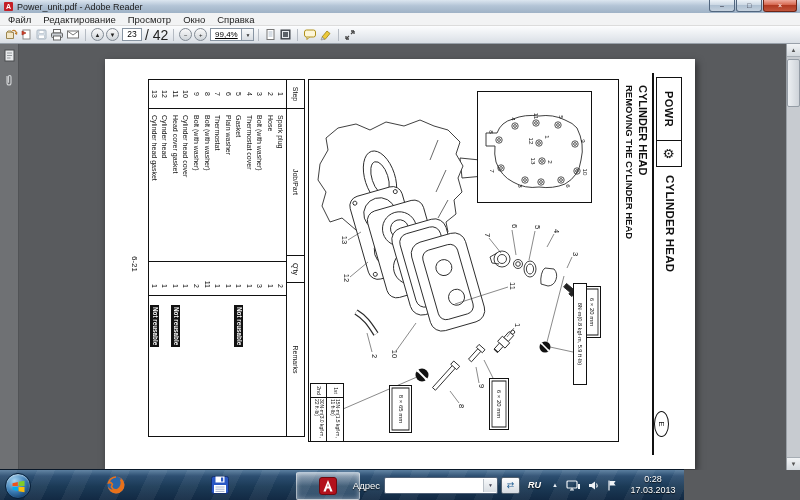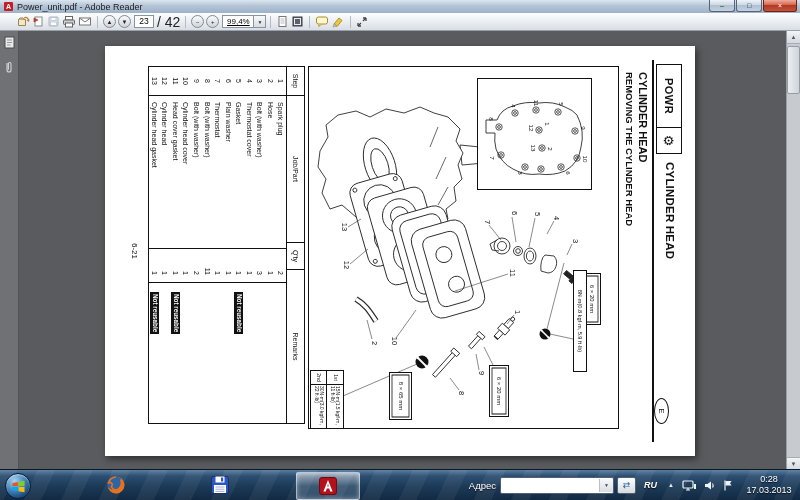--- a/index.html
+++ b/index.html
@@ -8,21 +8,21 @@
 
   
   .window{position:absolute;left:0;top:0;right:0;bottom:30px;display:flex;flex-direction:column;}
   .titlebar{height:13px;background:linear-gradient(#dce6f0,#b3c4d6 45%,#9fb2c6);display:flex;align-items:center;padding:0 4px;font-size:9px;color:#1b1b1b;position:relative;}
   .win-icon{width:9px;height:9px;background:#c41e25;border-radius:1px;color:#fff;font-size:7px;line-height:9px;text-align:center;font-weight:bold;margin-right:4px;}
   .win-btns{position:absolute;right:3px;top:0;display:flex;}
   .wb{width:24px;height:11px;border:1px solid #51667e;border-top:none;border-radius:0 0 3px 3px;background:linear-gradient(#eef3f8,#ccd8e4 45%,#b0c1d2 50%,#c4d1de);display:flex;align-items:center;justify-content:center;font-size:7px;color:#223;margin-left:1px;}
   .wb.close{width:32px;background:linear-gradient(#efab9e,#d5644c 45%,#b03a22 50%,#c2553c);color:#fff;border-color:#6e2415;}
   .menubar{height:12px;background:#f2f3f4;border-bottom:1px solid #dcdcdc;display:flex;align-items:center;padding-left:2px;}
   .menu-item{font-size:9.5px;color:#1c1c1c;padding:0 6px;}
-  .toolbar{height:17px;background:linear-gradient(#fcfdfe,#e4e8ed 70%,#d9dee4);border-bottom:1px solid #98a0a9;display:flex;align-items:center;padding:0 16px;}
+  .toolbar{height:17px;background:linear-gradient(#fcfdfe,#e4e8ed 70%,#d9dee4);border-bottom:1px solid #98a0a9;display:flex;align-items:center;padding:0 4px;}
   .tb-sep{width:1px;height:12px;background:#b5bbc3;margin:0 4px;}
   .tb-ic{display:flex;align-items:center;justify-content:center;margin:0 1px;height:14px;}
   .round-btn{width:11px;height:11px;border-radius:50%;background:linear-gradient(#fafafa,#cfd4d9);border:1px solid #818a94;font-size:6px;color:#222;display:flex;align-items:center;justify-content:center;margin:0 1px;}
   .page-field{width:18px;height:11px;border:1px solid #8794a2;background:#fff;font-size:8.5px;text-align:center;line-height:11px;margin:0 2px;}
   .tb-small{font-size:14px;color:#222;margin:0 1px;}
   .zoom-field{width:30px;height:11px;border:1px solid #8794a2;background:#fff;font-size:8px;text-align:center;line-height:11px;margin-left:2px;text-decoration:underline;}
   .zoom-dd{width:11px;height:11px;border:1px solid #8794a2;border-left:none;background:linear-gradient(#f8f9fa,#d8dde2);font-size:5px;color:#333;display:flex;align-items:center;justify-content:center;}
   .tb-right{margin-left:auto;display:flex;height:17px;}
   .tb-text-btn{font-size:9.5px;color:#2c2c2c;padding:0 10px;border-left:1px solid #c3c8ce;display:flex;align-items:center;}
 
@@ -64,21 +64,21 @@
   .pt-row{flex:1;display:flex;align-items:center;min-height:0;}
   .c-step{width:28px;border-right:1px solid #111;display:flex;align-items:center;justify-content:center;height:100%;}
   .c-part{width:146px;border-right:1px solid #111;display:flex;align-items:center;padding-left:6px;height:100%;}
   .c-qty{width:26px;border-right:1px solid #111;display:flex;align-items:center;justify-content:flex-end;padding-right:7px;height:100%;}
   .c-rem{flex:1;display:flex;align-items:center;height:100%;}
   .pt-head .c-part,.pt-head .c-qty,.pt-head .c-rem{justify-content:center;padding:0;}
   .badge{background:#111;color:#fff;font-size:6.3px;font-weight:bold;padding:0 2px;margin-left:9px;line-height:1.35;}
   .page-num{position:absolute;left:0;right:0;top:556px;text-align:center;font-size:8px;}
 
   
-  .taskbar{position:absolute;left:0;bottom:0;width:800px;height:30px;border-top:1px solid #0a1828;
+  .taskbar{position:absolute;left:0;bottom:0;width:684px;height:30px;border-top:1px solid #0a1828;
     background:repeating-linear-gradient(115deg,rgba(255,255,255,.055) 0 16px,rgba(255,255,255,0) 16px 34px),
                linear-gradient(180deg,#5a7e9f,#2c4e71 20%,#1b3a56 55%,#122943);}
   .start-orb{position:absolute;left:5px;top:3px;width:24px;height:24px;border-radius:50%;border:1px solid #071f38;
     background:radial-gradient(circle at 35% 28%,#a6d4f2,#3a7cb4 48%,#123a66 82%,#0a2444);
     box-shadow:inset 0 1px 2px rgba(255,255,255,.65);display:flex;align-items:center;justify-content:center;}
   .tb-app{position:absolute;top:2px;height:26px;width:40px;display:flex;align-items:center;justify-content:center;border-radius:2px;}
   .tb-app.active{width:62px;background:linear-gradient(rgba(255,255,255,.5),rgba(205,225,242,.18) 50%,rgba(150,190,225,.28));border:1px solid rgba(255,255,255,.55);box-shadow:inset 0 0 5px rgba(255,255,255,.45);}
   .tray{position:absolute;right:4px;top:0;height:30px;display:flex;align-items:center;color:#fff;}
   .addr-label{font-size:9.5px;text-shadow:0 1px 1px rgba(0,0,0,.8);margin-right:4px;}
   .addr-box{width:112px;height:15px;background:#fff;border:1px solid #4f6076;border-radius:2px;display:flex;align-items:center;}
@@ -100,20 +100,27 @@
     <div class="titlebar">
       <div class="win-icon">A</div>
       <span>Power_unit.pdf - Adobe Reader</span>
       <div class="win-btns">
         <div class="wb">–</div>
         <div class="wb">□</div>
         <div class="wb close">×</div>
       </div>
     </div>
 
+    <div class="menubar" id="menubar">
+        <div class="menu-item">Файл</div>
+        <div class="menu-item">Редактирование</div>
+        <div class="menu-item">Просмотр</div>
+        <div class="menu-item">Окно</div>
+        <div class="menu-item">Справка</div>
+      </div>
 
     <div class="toolbar">
       <div class="tb-ic">
         <svg width="13" height="13">
             <path d="M1.5,4.5 h7 v6 h-7 z" fill="#f3e7c8" stroke="#9a8550" stroke-width="1"></path>
             <path d="M1.5,4.5 l1.5,-1.5 h3 l1,1.5" fill="#e9d8a8" stroke="#9a8550" stroke-width="1"></path>
             <path d="M7,3 c3,-1.5 4.5,0.5 4.5,3 l-1.5,-0.7 m1.5,0.7 l0.4,-1.8" stroke="#c07f2a" fill="none" stroke-width="1.2"></path>
           </svg>
       </div>
       <div class="tb-ic">

